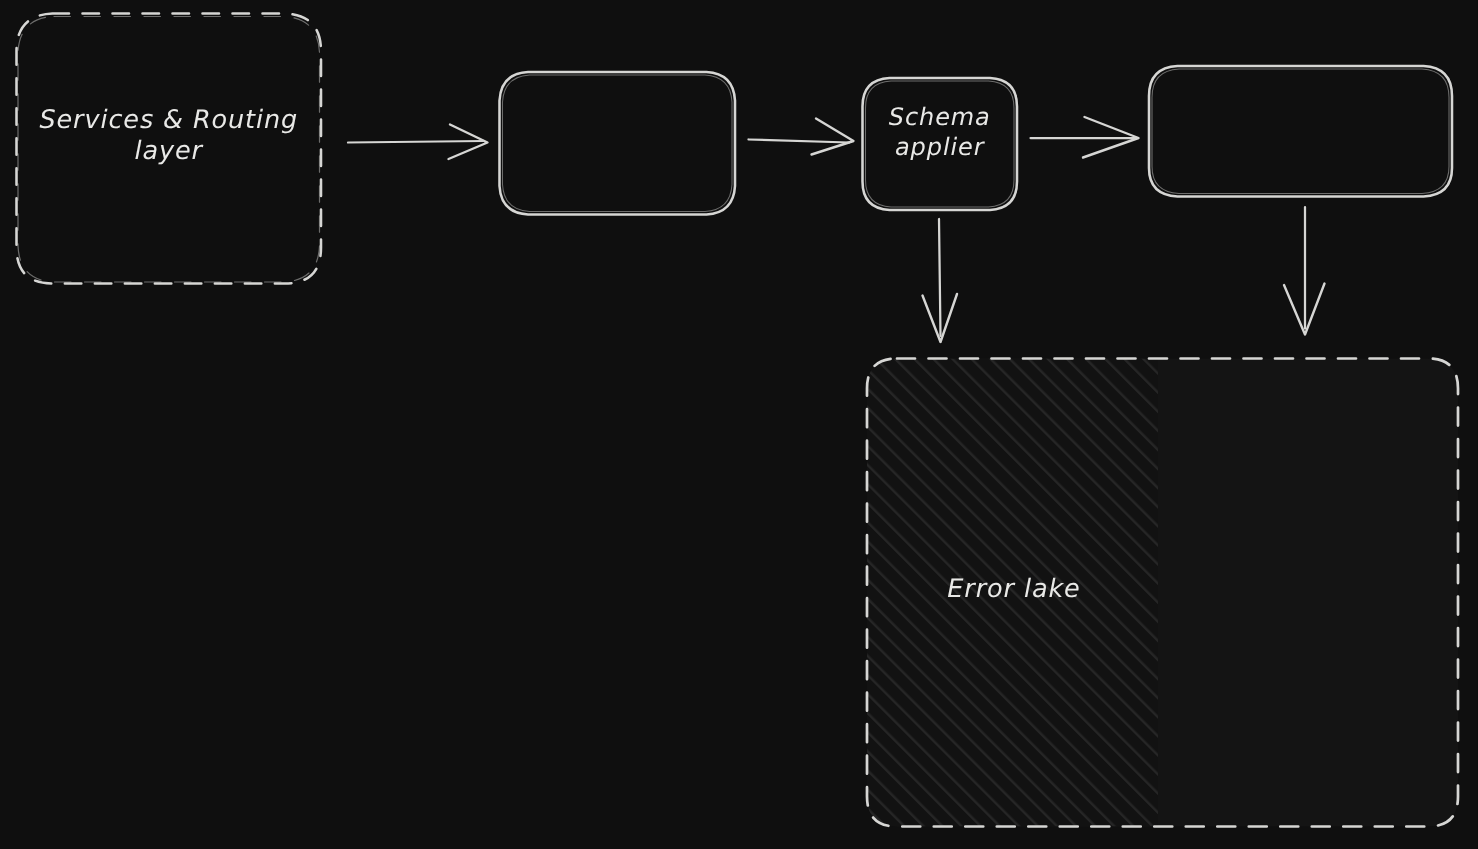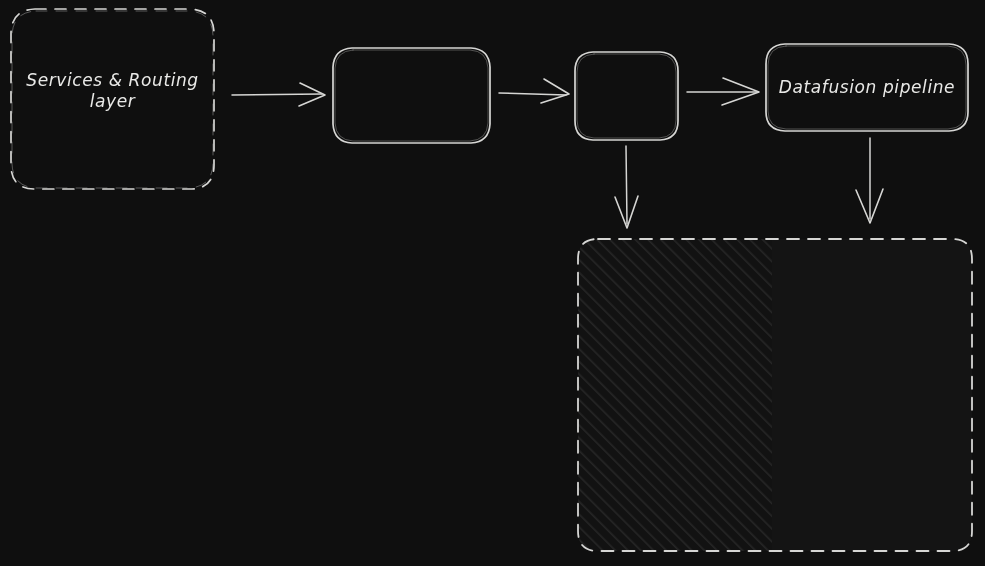--- a/index.html
+++ b/index.html
@@ -141,19 +141,21 @@
     <g>
       <path d="M870 138 L870 219" fill="none" stroke="#d6d6d4" stroke-width="1.5" stroke-linecap="round"></path>
       <path d="M856 190 L870 223 L883 189" fill="none" stroke="#d6d6d4" stroke-width="1.6" stroke-linecap="round" stroke-linejoin="round"></path>
     </g>
   </svg>
 
   <div class="node-label sk" id="lbl-services">Services &amp; Routing
 layer</div>
 
 
-
-  <div class="node-label sk" id="lbl-datafusion">Datafusion pipeline</div>
+  <div class="node-label sk" id="lbl-schema">Schema
+applier</div>
 
 
+
+  <div class="node-label sk" id="lbl-error-lake">Error lake</div>
 
 
 </div>
 
 </body></html>

